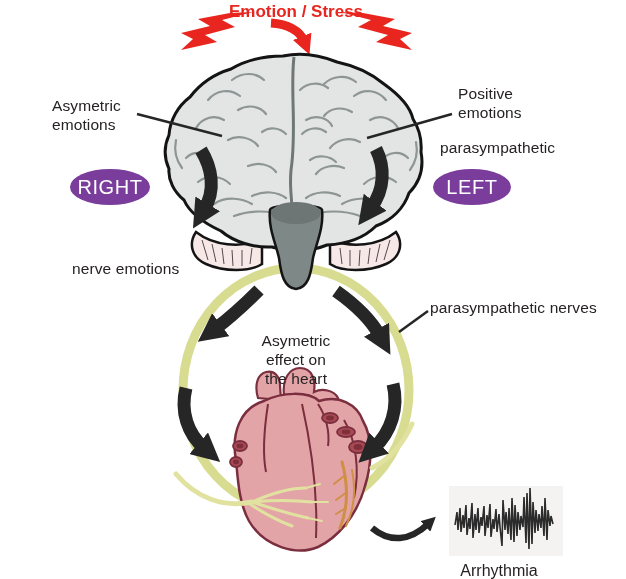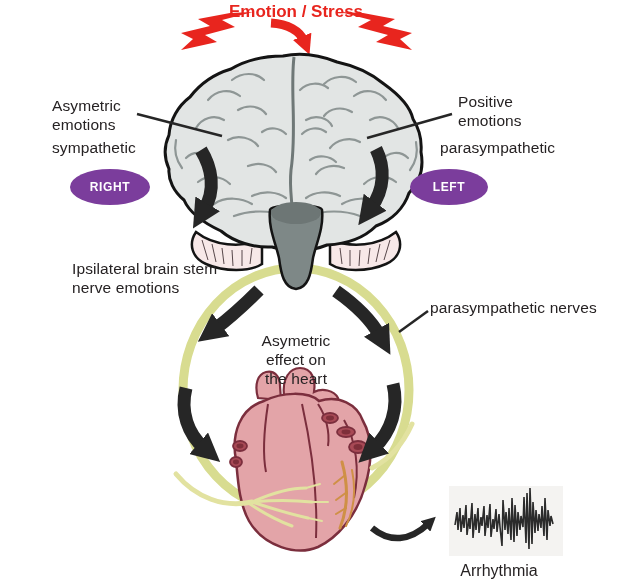--- a/index.html
+++ b/index.html
@@ -4,21 +4,21 @@
 <style>
   html,body{margin:0;padding:0;background:#ffffff;}
   #canvas{position:relative;width:626px;height:579px;background:#fff;overflow:hidden;
           font-family:"Liberation Sans", sans-serif;color:var(--ink,#262223);padding-left:30px;}
   #art{position:absolute;left:0;top:0;}
   .lbl{position:absolute;font-size:15.5px;line-height:19px;letter-spacing:.1px;color:var(--ink,#262223);}
   .lbl span{display:block;}
   .title-red{position:absolute;left:296px;top:2px;transform:translateX(-50%);
              font-size:17px;font-weight:bold;color:var(--accent_red,#e8251e);white-space:nowrap;}
   .badge{position:absolute;width:80px;height:36px;border-radius:50%;
-         background:var(--badge_purple,#7b3d9c);color:#fff;font-weight:bold;font-size:12px;
+         background:var(--badge_purple,#7b3d9c);color:#fff;font-weight:normal;font-size:20px;
          display:flex;align-items:center;justify-content:center;letter-spacing:.6px;}
   .center-lbl{text-align:center;transform:translateX(-50%);}
   .ecg-lbl{position:absolute;left:499px;top:554px;transform:translateX(-50%);font-size:16px;margin-top:8px;}
 </style>
 </head>
 <body>
 
 <div id="canvas">
 
   <svg id="art" width="626" height="579" viewBox="0 0 626 579">
@@ -186,37 +186,33 @@
                 538,531 539,514 541,528 542,506 544,536 545,498 547,540 548,510 550,526 551,516 553,524"></polyline>
     </g>
   </svg>
 
   <div class="title-red">Emotion / Stress</div>
 
   <div class="lbl" style="left:52px;top:96px;">
     <span>Asymetric</span>
     <span>emotions</span>
   </div>
-  <div class="lbl" style="left:52px;top:138px;">
-    <span>sympathetic</span>
-  </div>
-
-  <div class="lbl" style="left:458px;top:92px;">
+
+  <div class="lbl" style="left:458px;top:84px;">
     <span>Positive</span>
     <span>emotions</span>
   </div>
   <div class="lbl" style="left:440px;top:138px;">
     <span>parasympathetic</span>
   </div>
 
   <div class="badge" style="left:70px;top:169px;">RIGHT</div>
-  <div class="badge" style="left:410px;top:169px;width:78px;">LEFT</div>
+  <div class="badge" style="left:433px;top:169px;width:78px;">LEFT</div>
 
   <div class="lbl" style="left:72px;top:259px;">
-    <span>Ipsilateral brain stem</span>
     <span>nerve emotions</span>
   </div>
 
   <div class="lbl" style="left:430px;top:298px;">
     <span>parasympathetic nerves</span>
   </div>
 
   <div class="lbl center-lbl" style="left:296px;top:331px;">
     <span>Asymetric</span>
     <span>effect on</span>

